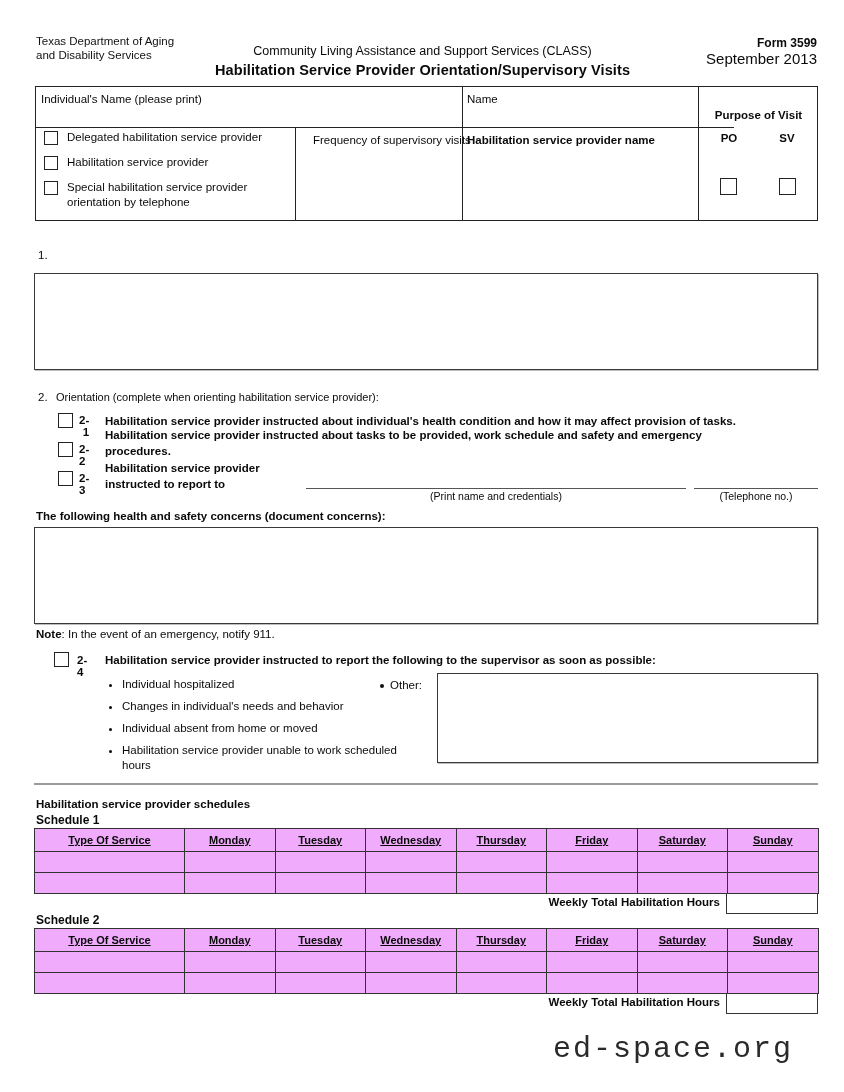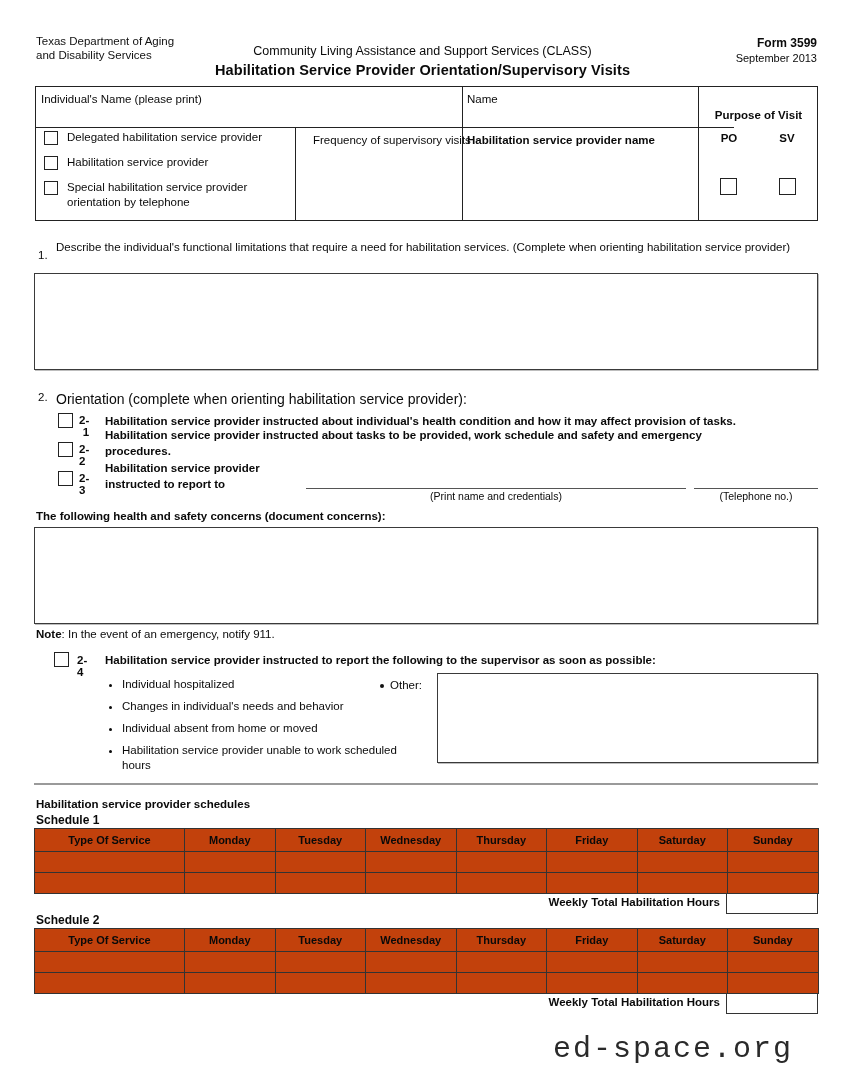--- a/index.html
+++ b/index.html
@@ -19,21 +19,21 @@
   .header { position:absolute; left:0; top:30px; width:844px; height:52px; }
   .agency {
     position:absolute; left:36px; top:5px; width:220px;
     font-size:11.5px; line-height:13.5px; color:#111;
   }
   .center-titles { position:absolute; left:150px; top:14px; width:545px; text-align:center; }
   .subtitle { font-size:12.5px; line-height:15px; }
   .maintitle { font-size:14.5px; font-weight:bold; line-height:18px; margin-top:2px; letter-spacing:.1px; }
   .formno { position:absolute; right:27px; top:6px; text-align:right; }
   .formno .num { font-size:12px; font-weight:bold; line-height:15px; }
-  .formno .date { font-size:11px; line-height:15px;text-align:center; }
+  .formno .date { font-size:15px; line-height:15px;text-align:center; }
 
   
   .idtable {
     position:absolute; left:35px; top:86px; width:783px; height:135px;
     border:1px solid #222;
   }
   .idtable .vline { position:absolute; top:0; bottom:0; width:1px; background:#222; }
   .idtable .hline { position:absolute; height:1px; background:#222; }
 
   .cell-label { position:absolute; font-size:11.5px; line-height:14px; }
@@ -57,21 +57,21 @@
 
   
   .s1-num { position:absolute; left:38px; top:249px; font-size:11.5px; }
   .s1-text { position:absolute; left:56px; top:240px; width:760px; font-size:11.5px; line-height:15px; }
   .s1-box { position:absolute; left:34px; top:273px; width:784px; height:97px;
             border:1px solid #3a3a3a; background:#fff;
             box-shadow: 1px 1px 0 #bdbdbd; }
 
   
   .s2-num { position:absolute; left:38px; top:391px; font-size:11.5px; }
-  .s2-text { position:absolute; left:56px; top:391px; font-size:14px; }
+  .s2-text { position:absolute; left:56px; top:391px; font-size:11px; }
 
   .item { position:absolute; }
   .item .cb { position:absolute; width:15px; height:15px; border:1px solid #222; background:#fff; }
   .item .no { position:absolute; font-size:11.5px; font-weight:bold; }
   .item .body { position:absolute; font-size:11.5px; font-weight:bold; line-height:15.5px; }
 
   .rule { position:absolute; height:1px; background:#555; }
   .cap { position:absolute; font-size:10.5px; text-align:center; line-height:13px; }
 
   
@@ -99,21 +99,21 @@
 
   
   .divider { position:absolute; left:34px; top:783px; width:784px; height:2px; background:#9a9a9a; }
 
   
   .sched-title { position:absolute; left:36px; top:798px; font-size:11.5px; font-weight:bold; }
   .sched-lbl { position:absolute; font-size:12px; font-weight:bold; }
 
   table.sched {
     position:absolute; border-collapse:collapse; width:784px;
-    table-layout:fixed; background:#c2410c;
+    table-layout:fixed; background:#f0abfc;text-decoration:underline;
   }
   table.sched th, table.sched td {
     border:1px solid #333; height:21px; padding:0;
     font-size:11px; font-weight:bold; text-align:center;
   }
   table.sched th { height:23px; }
   table.sched td { font-weight:normal; }
   table.sched col.svc { width:150px; }
   table.sched col.day { width:90.5px; }
 
@@ -176,21 +176,20 @@
     </div>
   </div>
 
   <div class="pov-title">Purpose of Visit</div>
   <div class="pov-po">PO</div>
   <div class="pov-sv">SV</div>
   <div class="pov-box-po"></div>
   <div class="pov-box-sv"></div>
 
   <div class="s1-num">1.</div>
-  <div class="s1-text">Describe the individual's functional limitations that require a need for habilitation services. (Complete when orienting habilitation service provider)</div>
   <div class="s1-box"></div>
 
   <div class="s2-num">2.</div>
   <div class="s2-text">Orientation (complete when orienting habilitation service provider):</div>
 
   <div class="item" style="left:0; top:0;">
     <div class="cb" style="left:58px; top:413px;"></div>
     <div class="no" style="left:79px; top:414px;text-align:right;">2-1</div>
     <div class="body" style="left:105px; top:414px; width:715px;">Habilitation service provider instructed about individual's health condition and how it may affect provision of tasks.</div>
   </div>

